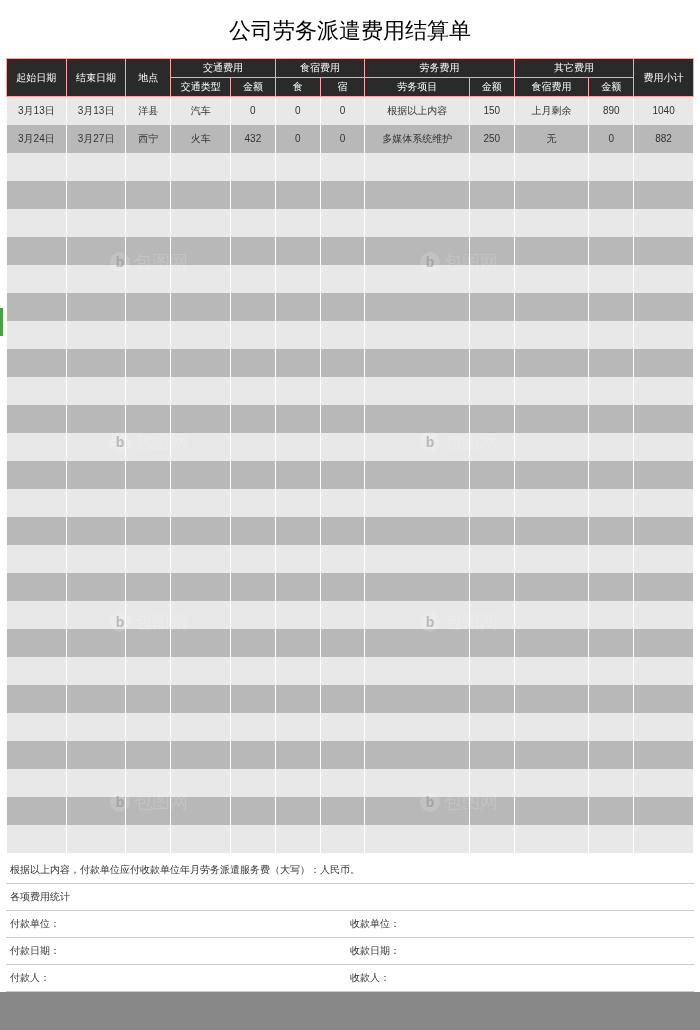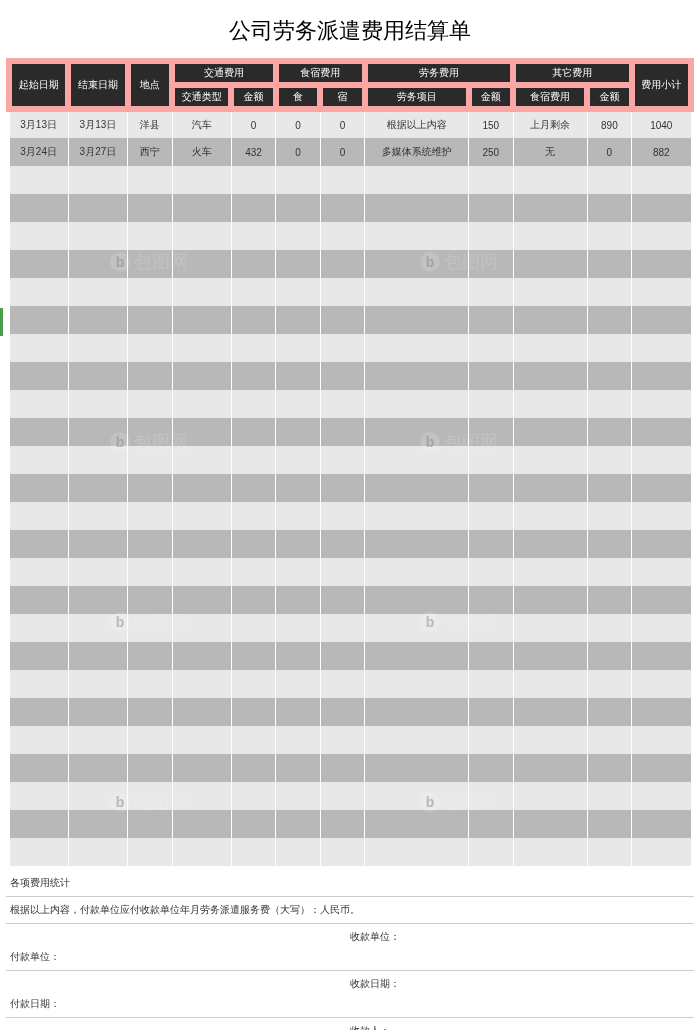--- a/index.html
+++ b/index.html
@@ -32,21 +32,21 @@
       width: 100%;
       border-collapse: collapse;
       table-layout: fixed;
     }
     th {
       background: #2a2a2a;
       color: #fff;
       font-size: 10px;
       font-weight: normal;
       padding: 2px 2px;
-      border: 6px solid #fca5a5;
+      border: 1px solid #fca5a5;
       text-align: center;
     }
     td {
       font-size: 10px;
       padding: 6px 2px;
       border-left: 1px solid #fff;
       border-right: 1px solid #fff;
       text-align: center;
       color: #333;
       height: 28px;
@@ -66,21 +66,20 @@
       padding: 6px 4px;
       border-bottom: 1px solid #ccc;
     }
     .footer-pair {
       display: flex;
       padding: 6px 4px;
       border-bottom: 1px solid #ccc;
     }
     .footer-pair .left {
       flex: 1;
-      margin-top: 20px;
     }
     .footer-pair .right {
       flex: 1;
     }
     .watermark {
       position: absolute;
       color: rgba(255,255,255,0.15);
       font-size: 18px;
       pointer-events: none;
       display: flex;
@@ -527,22 +526,22 @@
           <td></td>
           <td></td>
           <td></td>
           <td></td>
           <td></td>
         </tr>
       </tbody>
   </table>
 
   <div class="footer">
+    <div class="footer-row">根据以上内容，付款单位应付收款单位年月劳务派遣服务费（大写）：人民币。</div>
     <div class="footer-row">各项费用统计</div>
-    <div class="footer-row">根据以上内容，付款单位应付收款单位年月劳务派遣服务费（大写）：人民币。</div>
     <div class="footer-pair">
       <div class="left">付款单位：</div>
       <div class="right">收款单位：</div>
     </div>
     <div class="footer-pair">
       <div class="left">付款日期：</div>
       <div class="right">收款日期：</div>
     </div>
     <div class="footer-pair">
       <div class="left">付款人：</div>

